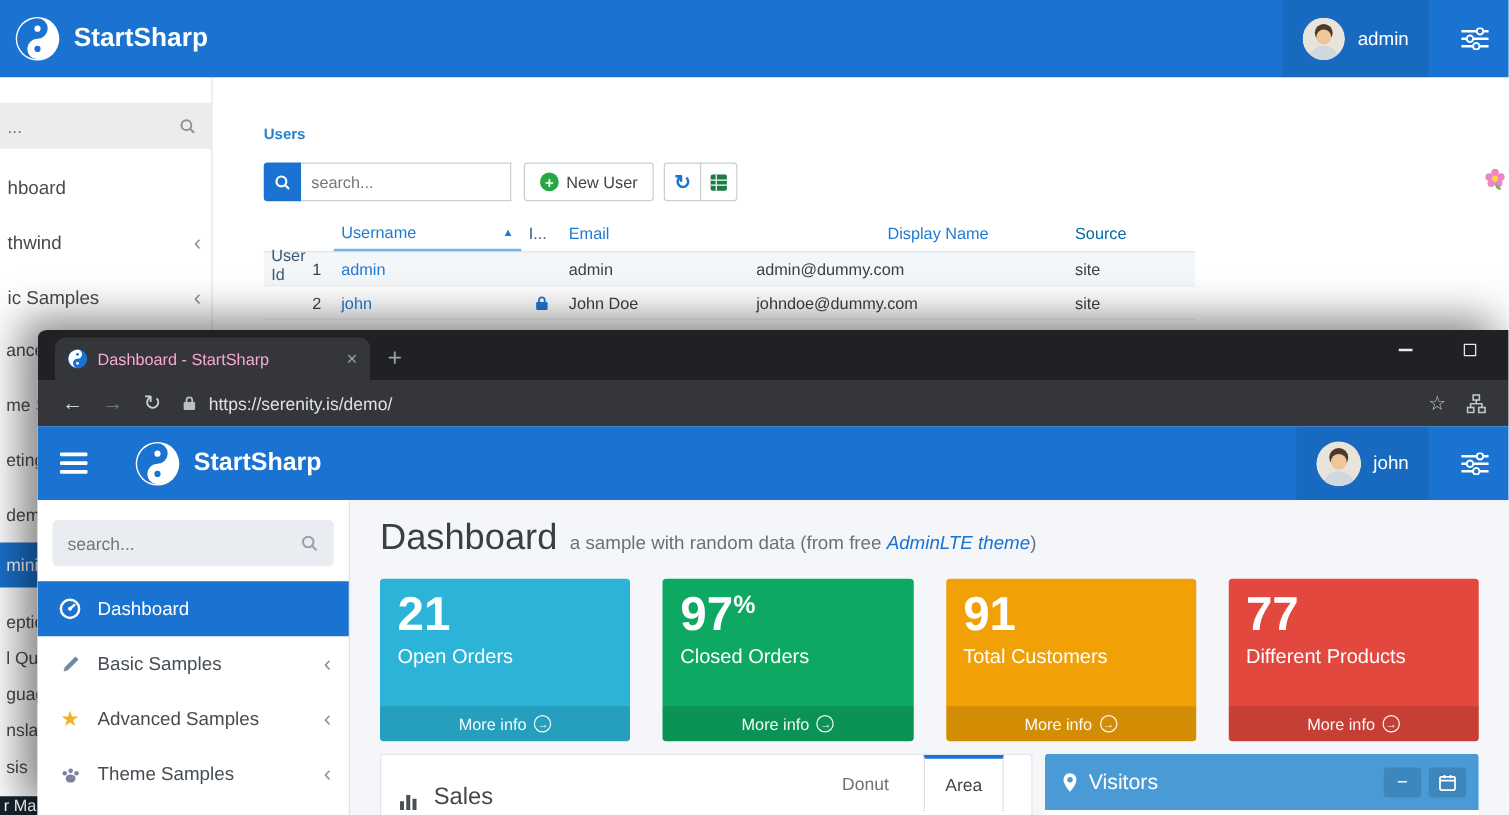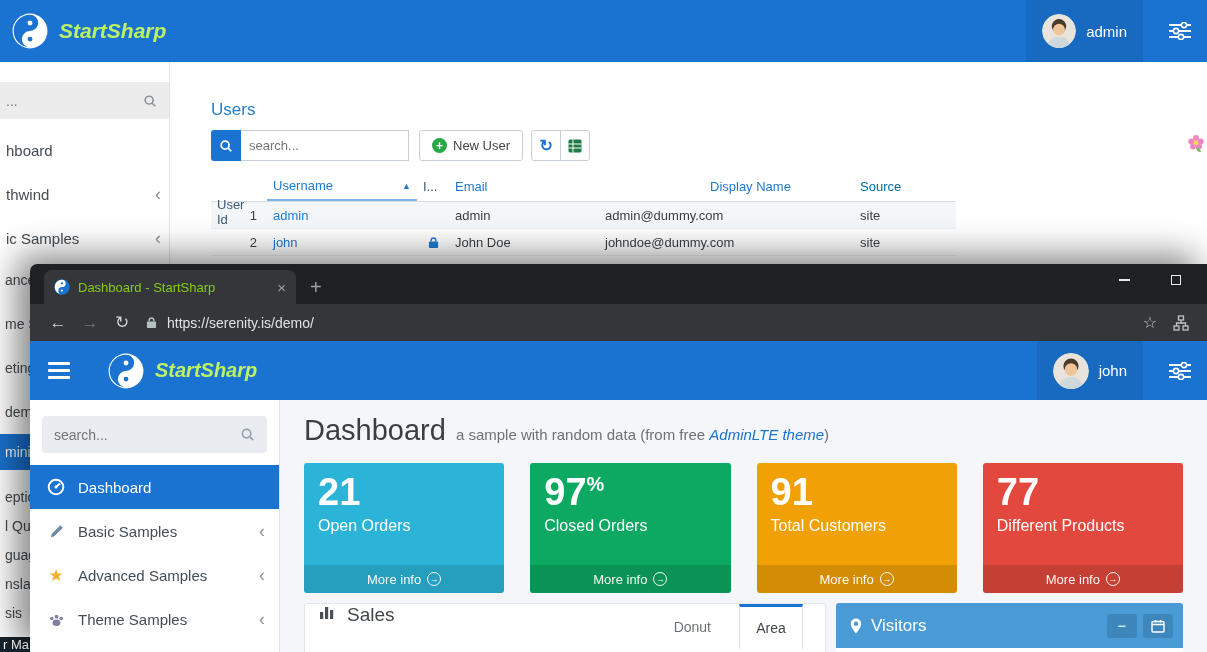--- a/index.html
+++ b/index.html
@@ -5,21 +5,21 @@
   * { margin:0; padding:0; box-sizing:border-box; }
   html,body { width:1207px; height:652px; }
   body { position:relative; overflow:hidden; background:#fff;
          font-family:"Liberation Sans", sans-serif; }
   svg { display:block; }
 
   
   .bg-window { position:absolute; inset:0; }
   .navbar { background:#1a73d0; display:flex; align-items:center; }
   .bg-navbar { position:absolute; top:0; left:0; right:0; height:62px; }
-  .brand { display:flex; align-items:center; gap:11px; color:#bef264; font-weight:bold;font-style:italic; }
+  .brand { display:flex; align-items:center; gap:11px; color:#ffffff; font-weight:bold; }
   .bg-navbar .brand { font-size:21px; margin-left:12px; }
   .nav-right { margin-left:auto; display:flex; align-items:center; height:100%; }
   .user-chip { display:flex; align-items:center; gap:10px; background:rgba(0,0,0,0.07);
                height:100%; padding:0 16px; color:#fff; font-size:15px; }
   .sliders-wrap { margin:0 16px 0 26px; }
 
   .bg-sidebar { position:absolute; top:62px; left:0; width:170px; bottom:0;
                 background:#fff; border-right:1px solid #e2e6e9; }
   .bg-search { margin-top:20px; height:37px; background:#ececec; position:relative;
                display:flex; align-items:center; }
@@ -31,22 +31,22 @@
                    color:#454b50; padding-left:6px; position:relative; }
   .chev { color:#8a9299; font-size:18px; line-height:1; }
   .bg-menu .chev { position:absolute; right:8px; }
   .frag { position:absolute; left:5px; font-size:14px; color:#454b50; white-space:nowrap; }
   .frag-active { left:0; right:0; height:36px; background:#1a73d0; color:#fff;
                  display:flex; align-items:center; padding-left:5px; }
   .frag-dark { left:0; right:0; bottom:0; background:#16222c; color:#fff;
                display:flex; align-items:center; padding-left:3px; font-size:13px; }
 
   .bg-main { position:absolute; top:62px; left:171px; right:0; bottom:0; background:#fff; }
-  .users-title { position:absolute; top:38px; left:40px; font-size:17px; color:#2980c9;
-                 font-weight:400; }
+  .users-title { position:absolute; top:38px; left:40px; font-size:12px; color:#2980c9;
+                 font-weight:700; }
   .users-toolbar { position:absolute; top:68px; left:40px; display:flex; align-items:stretch;
                    height:31px; }
   .qs-btn { width:30px; background:#1a73d0; border-radius:3px 0 0 3px; display:flex;
             align-items:center; justify-content:center; }
   .qs-input { width:168px; border:1px solid #c9cfd6; border-left:none; font-size:13px;
               padding-left:8px; color:#555; outline:none; }
   .btn { background:#fff; border:1px solid #c9cfd6; border-radius:3px; display:flex;
          align-items:center; justify-content:center; font-size:13px; color:#444; }
   .new-user { margin-left:10px; padding:0 12px; gap:6px; }
   .plus-circle { width:15px; height:15px; border-radius:50%; background:#28a745; color:#fff;
@@ -79,21 +79,21 @@
   
   .fg-window { position:absolute; top:264px; left:30px; width:1177px; height:388px;
                border-top-left-radius:7px; overflow:hidden; background:#fff;
                box-shadow:-12px -8px 34px rgba(0,0,0,0.5); display:flex;
                flex-direction:column; }
   .titlebar { height:40px; flex:0 0 40px; background:#202124; position:relative;
               display:flex; align-items:flex-end; }
   .browser-tab { margin-left:14px; width:252px; height:34px; background:#35363a;
                  border-radius:8px 8px 0 0; display:flex; align-items:center;
                  padding:0 10px; gap:8px; }
-  .tab-title { color:#84cc16; font-size:13px; flex:1; white-space:nowrap; overflow:hidden; }
+  .tab-title { color:#f9a8d4; font-size:13px; flex:1; white-space:nowrap; overflow:hidden; }
   .tab-close { color:#9aa0a6; font-size:15px; }
   .newtab { color:#9aa0a6; font-size:20px; margin:0 0 7px 14px; line-height:1; }
   .win-btn { position:absolute; top:0; width:46px; height:32px; display:flex;
              align-items:center; justify-content:center; }
   .win-min { right:60px; } .win-min .bar { width:11px; height:2px; background:#e8eaed; }
   .win-max { right:8px; } .win-max .box { width:10px; height:10px; border:1.5px solid #e8eaed; }
 
   .addressbar { height:37px; flex:0 0 37px; background:#35363a; display:flex;
                 align-items:center; padding-left:12px; }
   .nav-ico { font-size:17px; color:#cdd1d5; width:32px; text-align:center; }
@@ -141,21 +141,21 @@
   .card-footer { height:28px; background:rgba(0,0,0,0.12); display:flex; align-items:center;
                  justify-content:center; gap:6px; font-size:13px; color:rgba(255,255,255,0.95); }
   .arrow-circle { width:14px; height:14px; border:1.5px solid rgba(255,255,255,0.95);
                   border-radius:50%; display:flex; align-items:center; justify-content:center;
                   font-size:9px; line-height:1; }
 
   .bottom-row { margin-top:10px; display:flex; gap:10px; height:120px; }
   .sales-panel { flex:0 0 522px; background:#fff; border:1px solid #e3e7ea;
                  border-radius:3px 3px 0 0; }
   .sales-header { height:45px; display:flex; align-items:stretch; }
-  .sales-title-wrap { display:flex; align-items:flex-start; gap:10px; padding-left:14px;
+  .sales-title-wrap { display:flex; align-items:flex-end; gap:10px; padding-left:14px;
                       font-size:19px; color:#42474c; }
   .tabs { margin-left:auto; display:flex; align-items:stretch; }
   .tab-plain { display:flex; align-items:center; font-size:14px; color:#6b7277;
                margin-right:28px; }
   .tab-area { width:64px; display:flex; align-items:center; justify-content:center;
               font-size:14px; color:#42474c; background:#fff; border-top:3px solid #1a73d0;
               border-left:1px solid #dde2e6; border-right:1px solid #dde2e6;
               margin-right:22px; }
   .visitors-panel { flex:1; background:#fff; border-radius:3px 3px 0 0; overflow:hidden; }
   .visitors-header { height:45px; background:#4a9bd5; display:flex; align-items:center;

